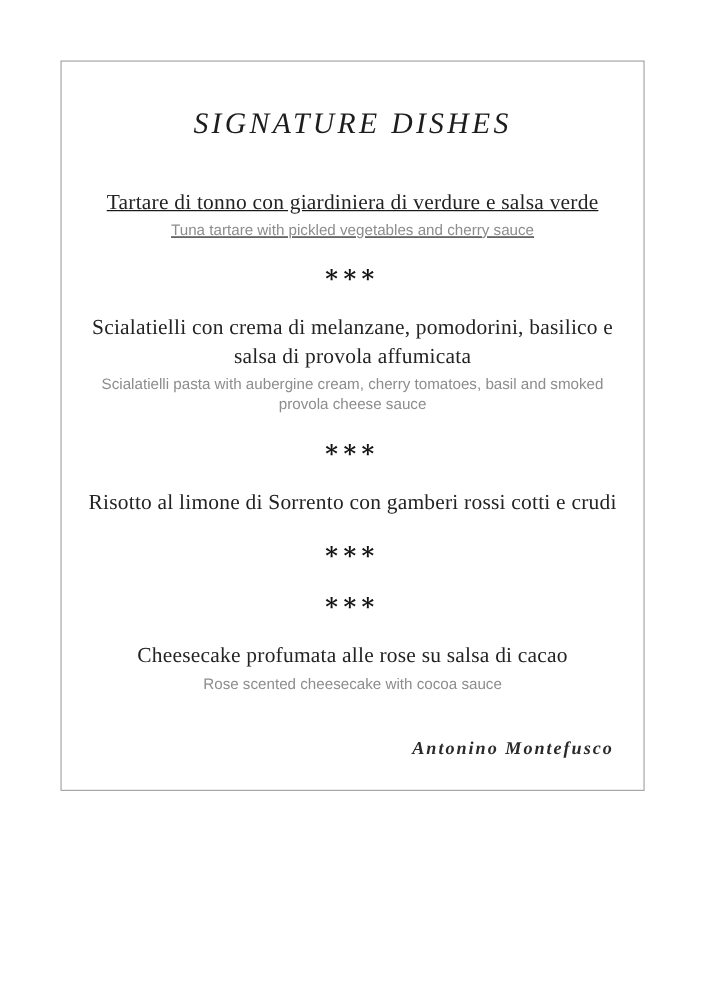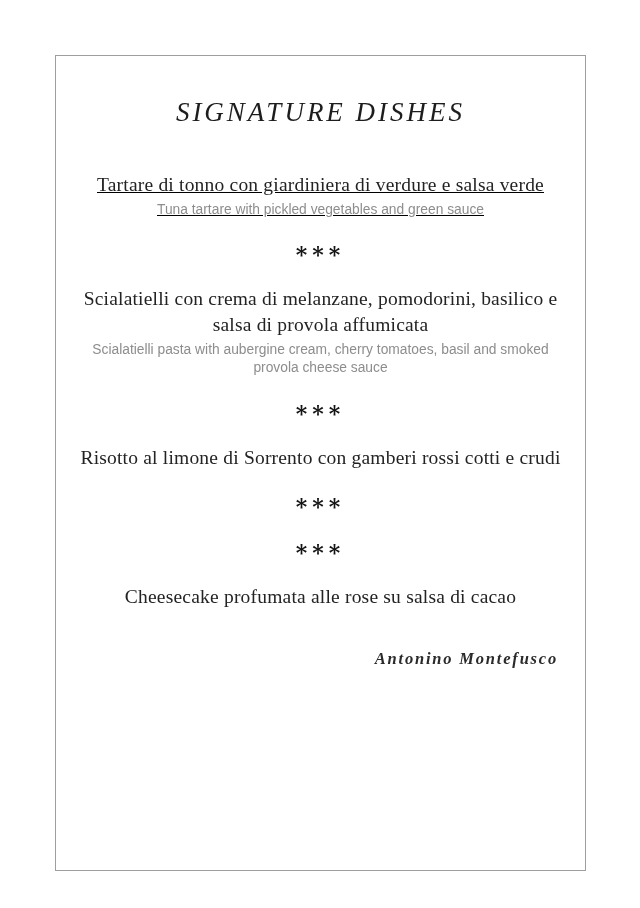--- a/index.html
+++ b/index.html
@@ -13,21 +13,21 @@
     width: 640px;
     height: 908px;
     background: #ffffff;
     overflow: hidden;
   }
   .menu-frame {
     position: absolute;
     left: 55px;
     top: 55px;
     width: 531px;
-    height: 816px;
+    height: 664px;
     border: 1px solid #9e9e9e;
     background: #ffffff;
     padding: 0 16px;
   }
   .menu-title {
     margin-top: 41px;
     text-align: center;
     font-family: "Liberation Serif", serif;
     font-style: italic;
     font-weight: 400;
@@ -91,21 +91,21 @@
 </head>
 <body>
 
 <div class="page">
   <div class="menu-frame">
 
     <h1 class="menu-title">SIGNATURE DISHES</h1>
 
     <div class="dish dish-first">
       <div class="dish-name">Tartare di tonno con giardiniera di verdure e salsa verde</div>
-      <div class="dish-desc">Tuna tartare with pickled vegetables and green sauce</div>
+      <div class="dish-desc">Tuna tartare with pickled vegetables and cherry sauce</div>
     </div>
 
     <div class="separator">***</div>
 
     <div class="dish">
       <div class="dish-name">Scialatielli con crema di melanzane, pomodorini, basilico e salsa di provola affumicata</div>
       <div class="dish-desc">Scialatielli pasta with aubergine cream, cherry tomatoes, basil and smoked provola cheese sauce</div>
     </div>
 
     <div class="separator">***</div>
@@ -116,20 +116,21 @@
 
     <div class="separator">***</div>
 
     <div class="dish">
     </div>
 
     <div class="separator">***</div>
 
     <div class="dish">
       <div class="dish-name">Cheesecake profumata alle rose su salsa di cacao</div>
+      <div class="dish-desc">Rose scented cheesecake with cocoa sauce</div>
     </div>
 
     <div class="chef-signature">
       <div class="chef-name">Antonino Montefusco</div>
     </div>
 
   </div>
 </div>
 
 </body></html>

